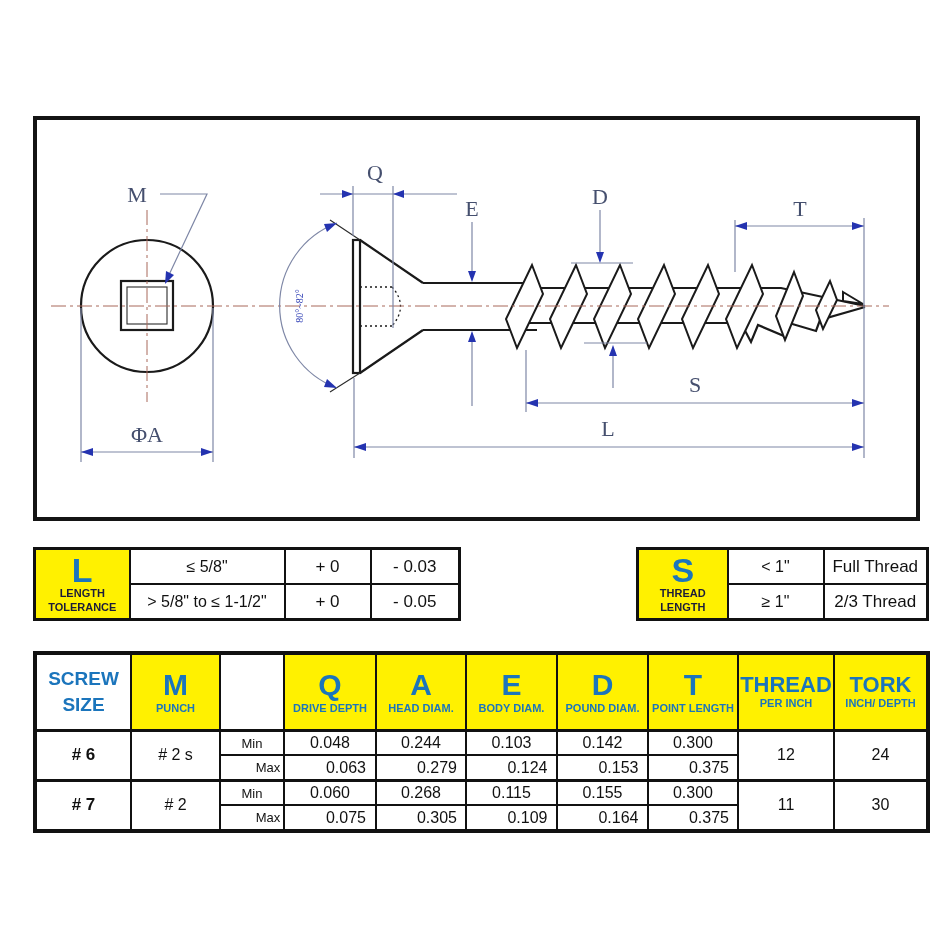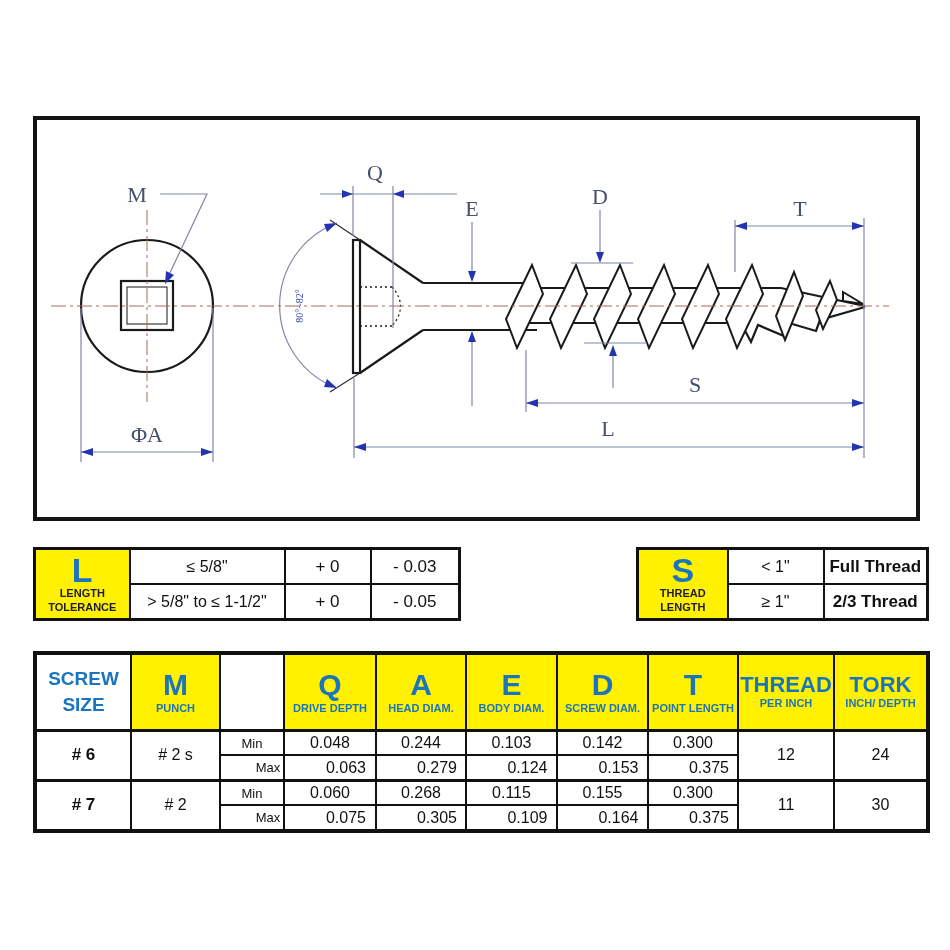--- a/index.html
+++ b/index.html
@@ -25,21 +25,21 @@
   
   table{border-collapse:collapse;}
   .tol{position:absolute;background:#fff;}
   .tol table{width:100%;height:100%;border:3px solid #111;table-layout:fixed;}
   .tol td{border:2px solid #111;text-align:center;vertical-align:middle;padding:0;color:#111;}
   .tol .sym{background:#FFF100;}
   .tol .bigletter{font:bold 34px "Liberation Sans",sans-serif;color:#1B75BC;line-height:1.0;}
   .tol .cap{font:bold 11px "Liberation Sans",sans-serif;color:#1c1c3a;line-height:1.25;}
   .tol .rng{font:16px "Liberation Sans",sans-serif;}
   .tol .val{font:17px "Liberation Sans",sans-serif;}
-  .tol .bold{font-weight:bold;}
+  .tol .bold{font-weight:normal;}
 
   #ltable{left:33px;top:547px;width:427px;height:74px;}
   #stable{left:636px;top:547px;width:290px;height:74px;}
 
   
   #spec{position:absolute;left:33px;top:651px;width:866px;height:182px;}
   #spec table{width:100%;height:100%;border:4px solid #111;table-layout:fixed;}
   #spec th,#spec td{border:2px solid #111;text-align:center;vertical-align:middle;padding:0;color:#111;background:#fff;}
   #spec th{height:74px;}
   #spec th.yel{background:#FFF100;}
@@ -262,21 +262,21 @@
         <th class="yel">
           <div class="hbig">A</div>
           <div class="hsmall">HEAD DIAM.</div>
         </th>
         <th class="yel">
           <div class="hbig">E</div>
           <div class="hsmall">BODY DIAM.</div>
         </th>
         <th class="yel">
           <div class="hbig">D</div>
-          <div class="hsmall">SCREW DIAM.</div>
+          <div class="hsmall">POUND DIAM.</div>
         </th>
         <th class="yel">
           <div class="hbig">T</div>
           <div class="hsmall">POINT LENGTH</div>
         </th>
         <th class="yel">
           <div class="hbig word">THREAD</div>
           <div class="hsmall">PER INCH</div>
         </th>
         <th class="yel">

